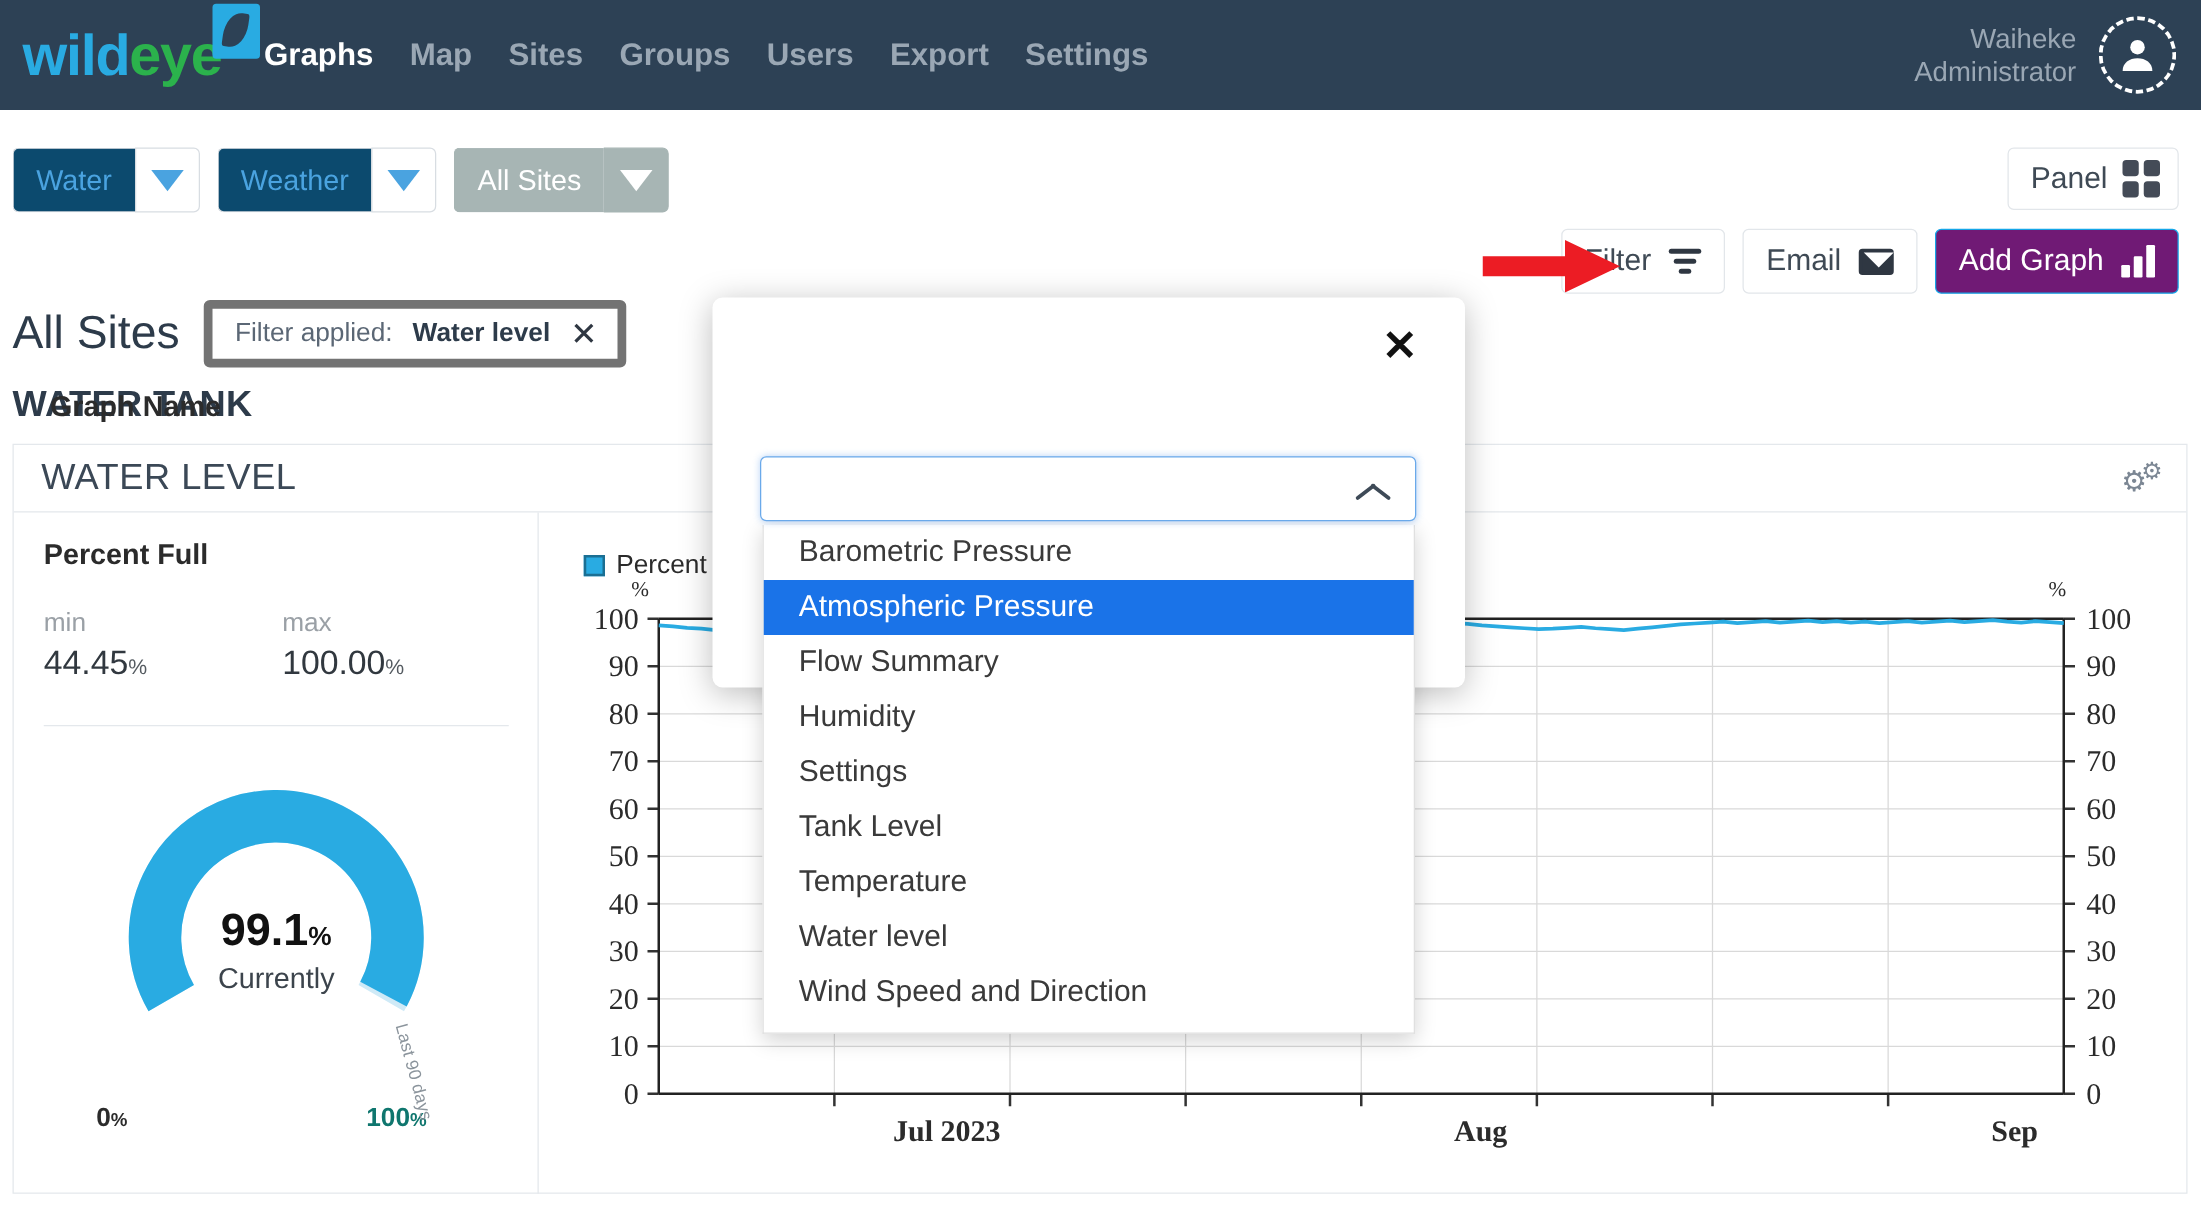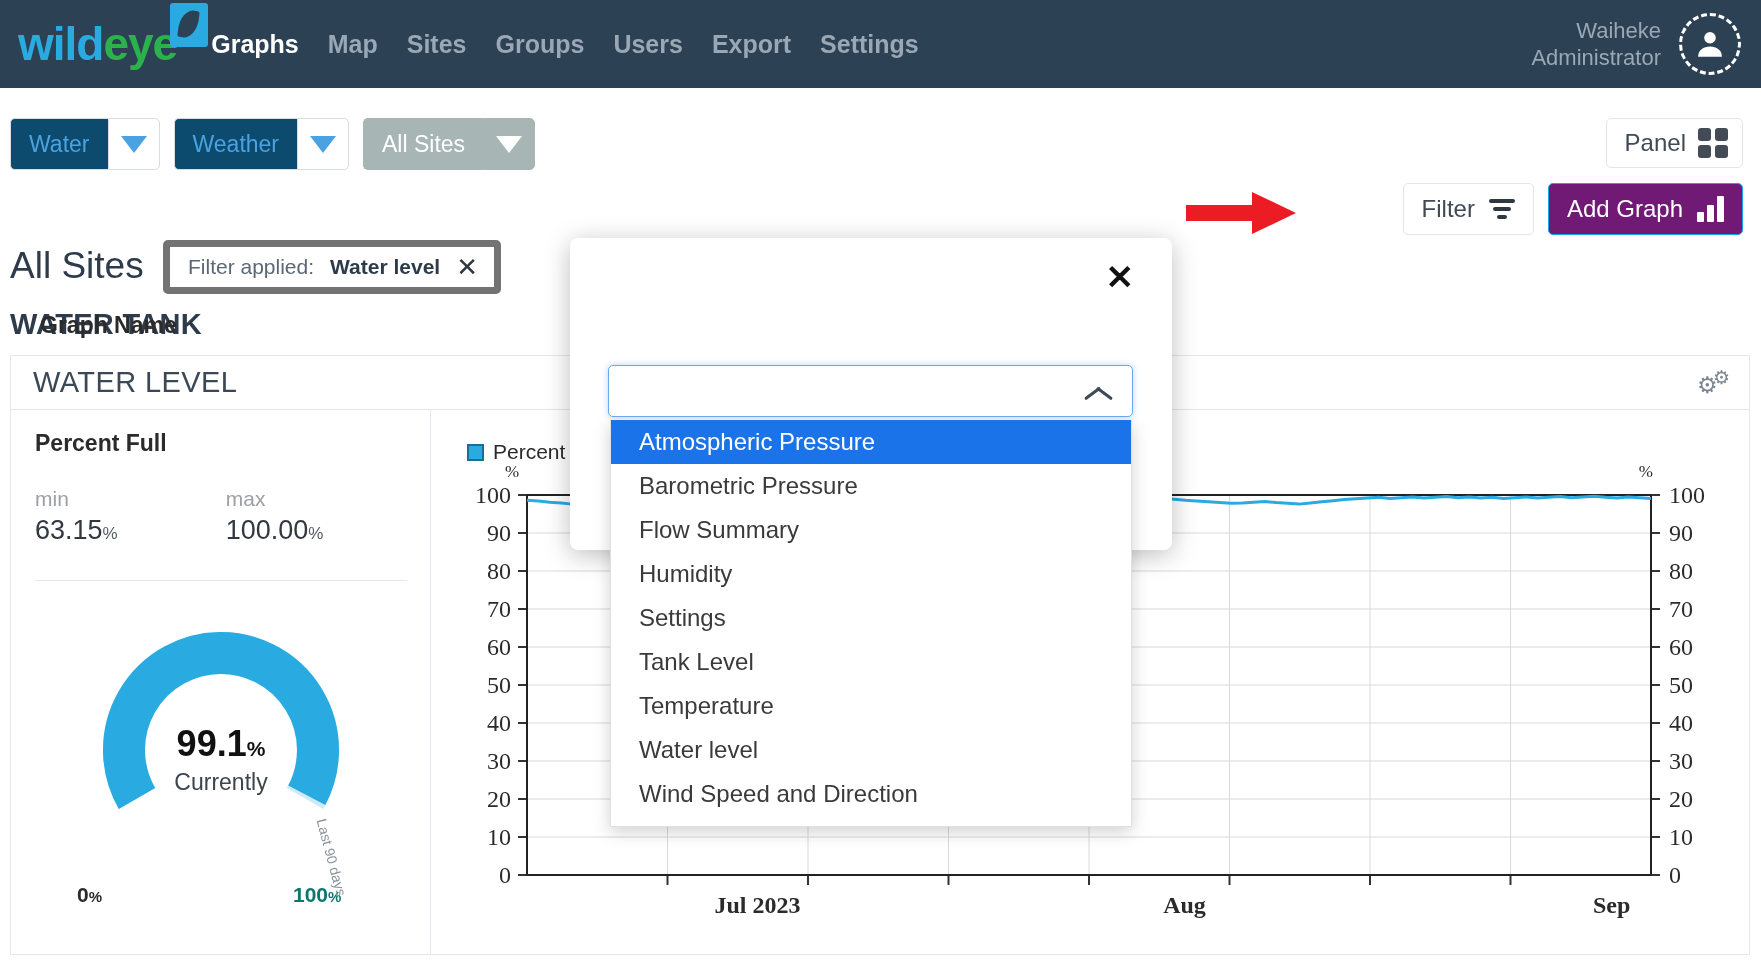--- a/index.html
+++ b/index.html
@@ -242,20 +242,24 @@
 
   <div class="actionbar">
     <div class="act-btn">
       <span>Filter</span>
       <span class="filter-icon">
           <span></span>
           <span></span>
           <span></span>
         </span>
     </div>
+    <div class="act-btn">
+      <span>Email</span>
+      <span class="mail-icon"></span>
+    </div>
     <div class="act-btn primary">
       <span>Add Graph</span>
       <span class="bars-icon">
           <i></i>
           <i></i>
           <i></i>
         </span>
     </div>
   </div>
 
@@ -280,21 +284,21 @@
       </div>
     </div>
 
     <div class="card-body">
 
       <div class="left-pane">
         <div class="pf-title">Percent Full</div>
         <div class="mm">
           <div>
             <div class="k">min</div>
-            <div class="v"><span>63.15</span><span class="u">%</span></div>
+            <div class="v"><span>44.45</span><span class="u">%</span></div>
           </div>
           <div>
             <div class="k">max</div>
             <div class="v"><span>100.00</span><span class="u">%</span></div>
           </div>
         </div>
         <div class="divider"></div>
 
         <div class="gauge-wrap">
           <svg id="gauge-svg" width="420" height="330" viewBox="0 0 420 330">
@@ -404,22 +408,22 @@
   <div class="modal">
     <div class="modal-x">✕</div>
   </div>
   <div class="modal-label" style="z-index:43;">Graph Name</div>
 
   <div class="modal-input">
     <span class="chev-up"></span>
   </div>
 
   <div class="dropdown">
+    <div class="dd-item">Barometric Pressure</div>
     <div class="dd-item sel">Atmospheric Pressure</div>
-    <div class="dd-item">Barometric Pressure</div>
     <div class="dd-item">Flow Summary</div>
     <div class="dd-item">Humidity</div>
     <div class="dd-item">Settings</div>
     <div class="dd-item">Tank Level</div>
     <div class="dd-item">Temperature</div>
     <div class="dd-item">Water level</div>
     <div class="dd-item">Wind Speed and Direction</div>
   </div>
 
 </div>

